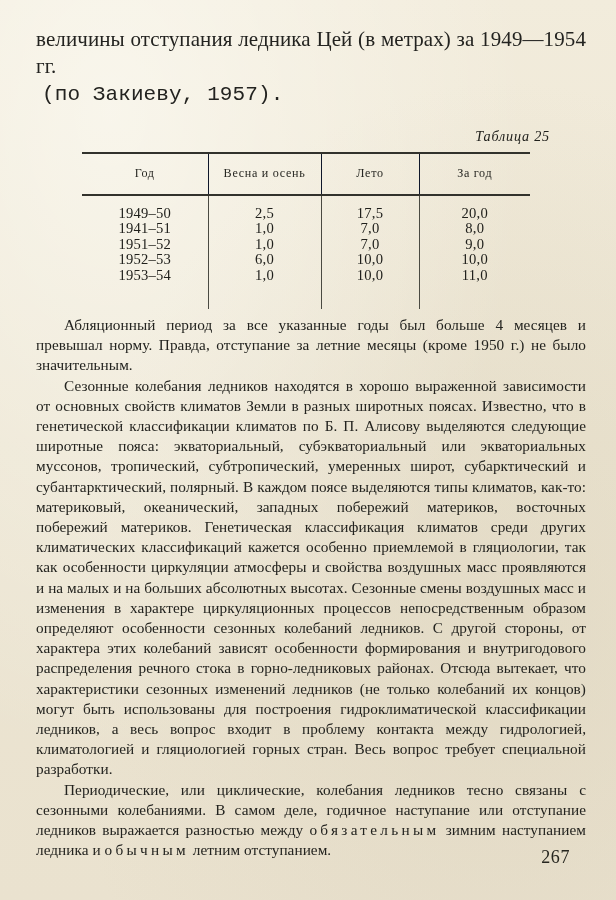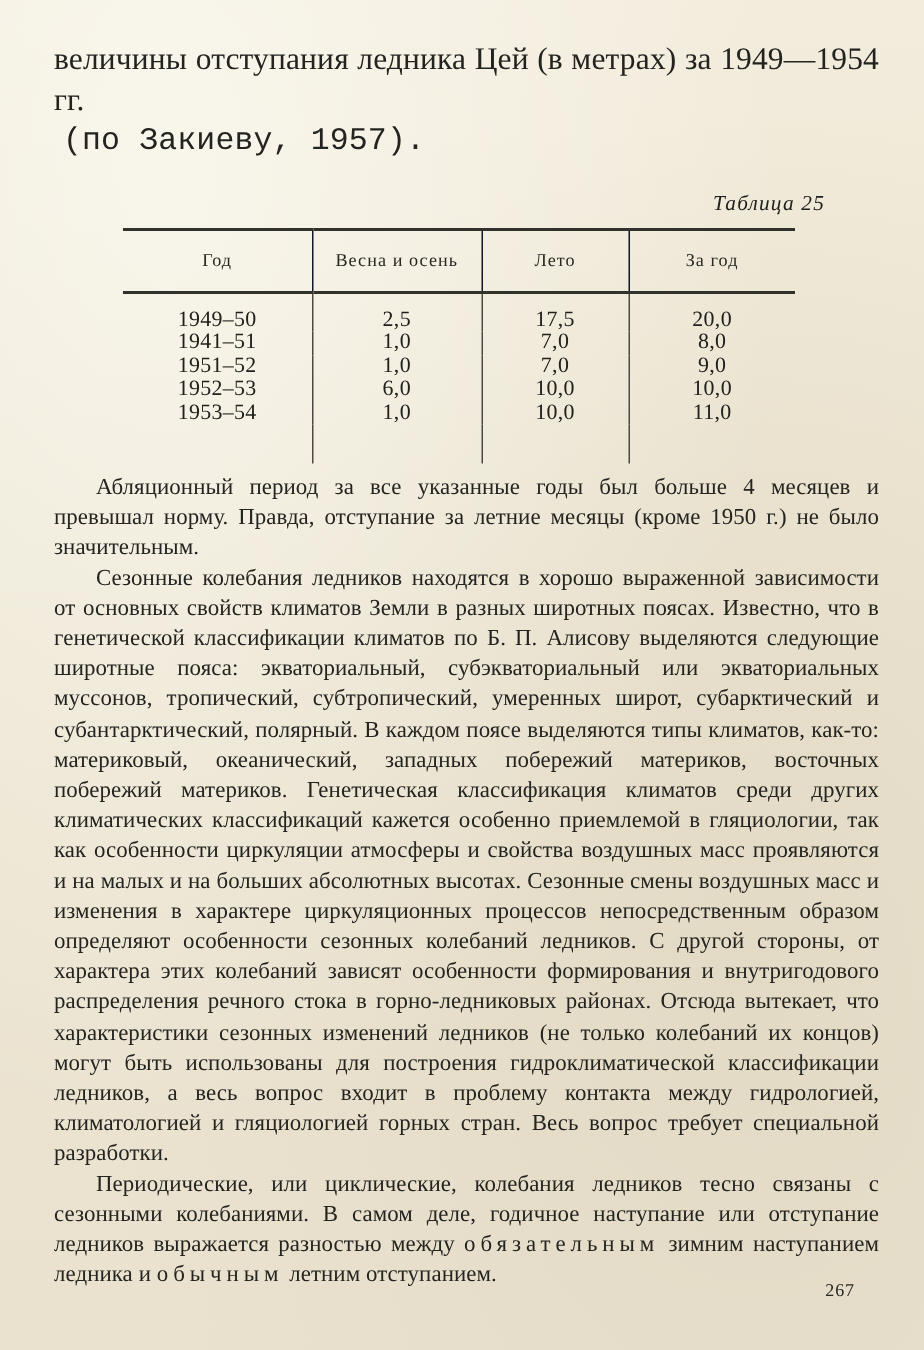--- a/index.html
+++ b/index.html
@@ -129,21 +129,21 @@
   }
   .sp {
     letter-spacing: 3.3px;
   }
 
   
   .folio {
     position: absolute;
     right: 46px;
     bottom: 32px;
-    font-size: 12px;
+    font-size: 18px;
     letter-spacing: 0.6px;
     color: #26261f;
     z-index: 3;
   }
 </style>
 </head>
 <body>
 
 <div class="paper-tone"></div>
 

